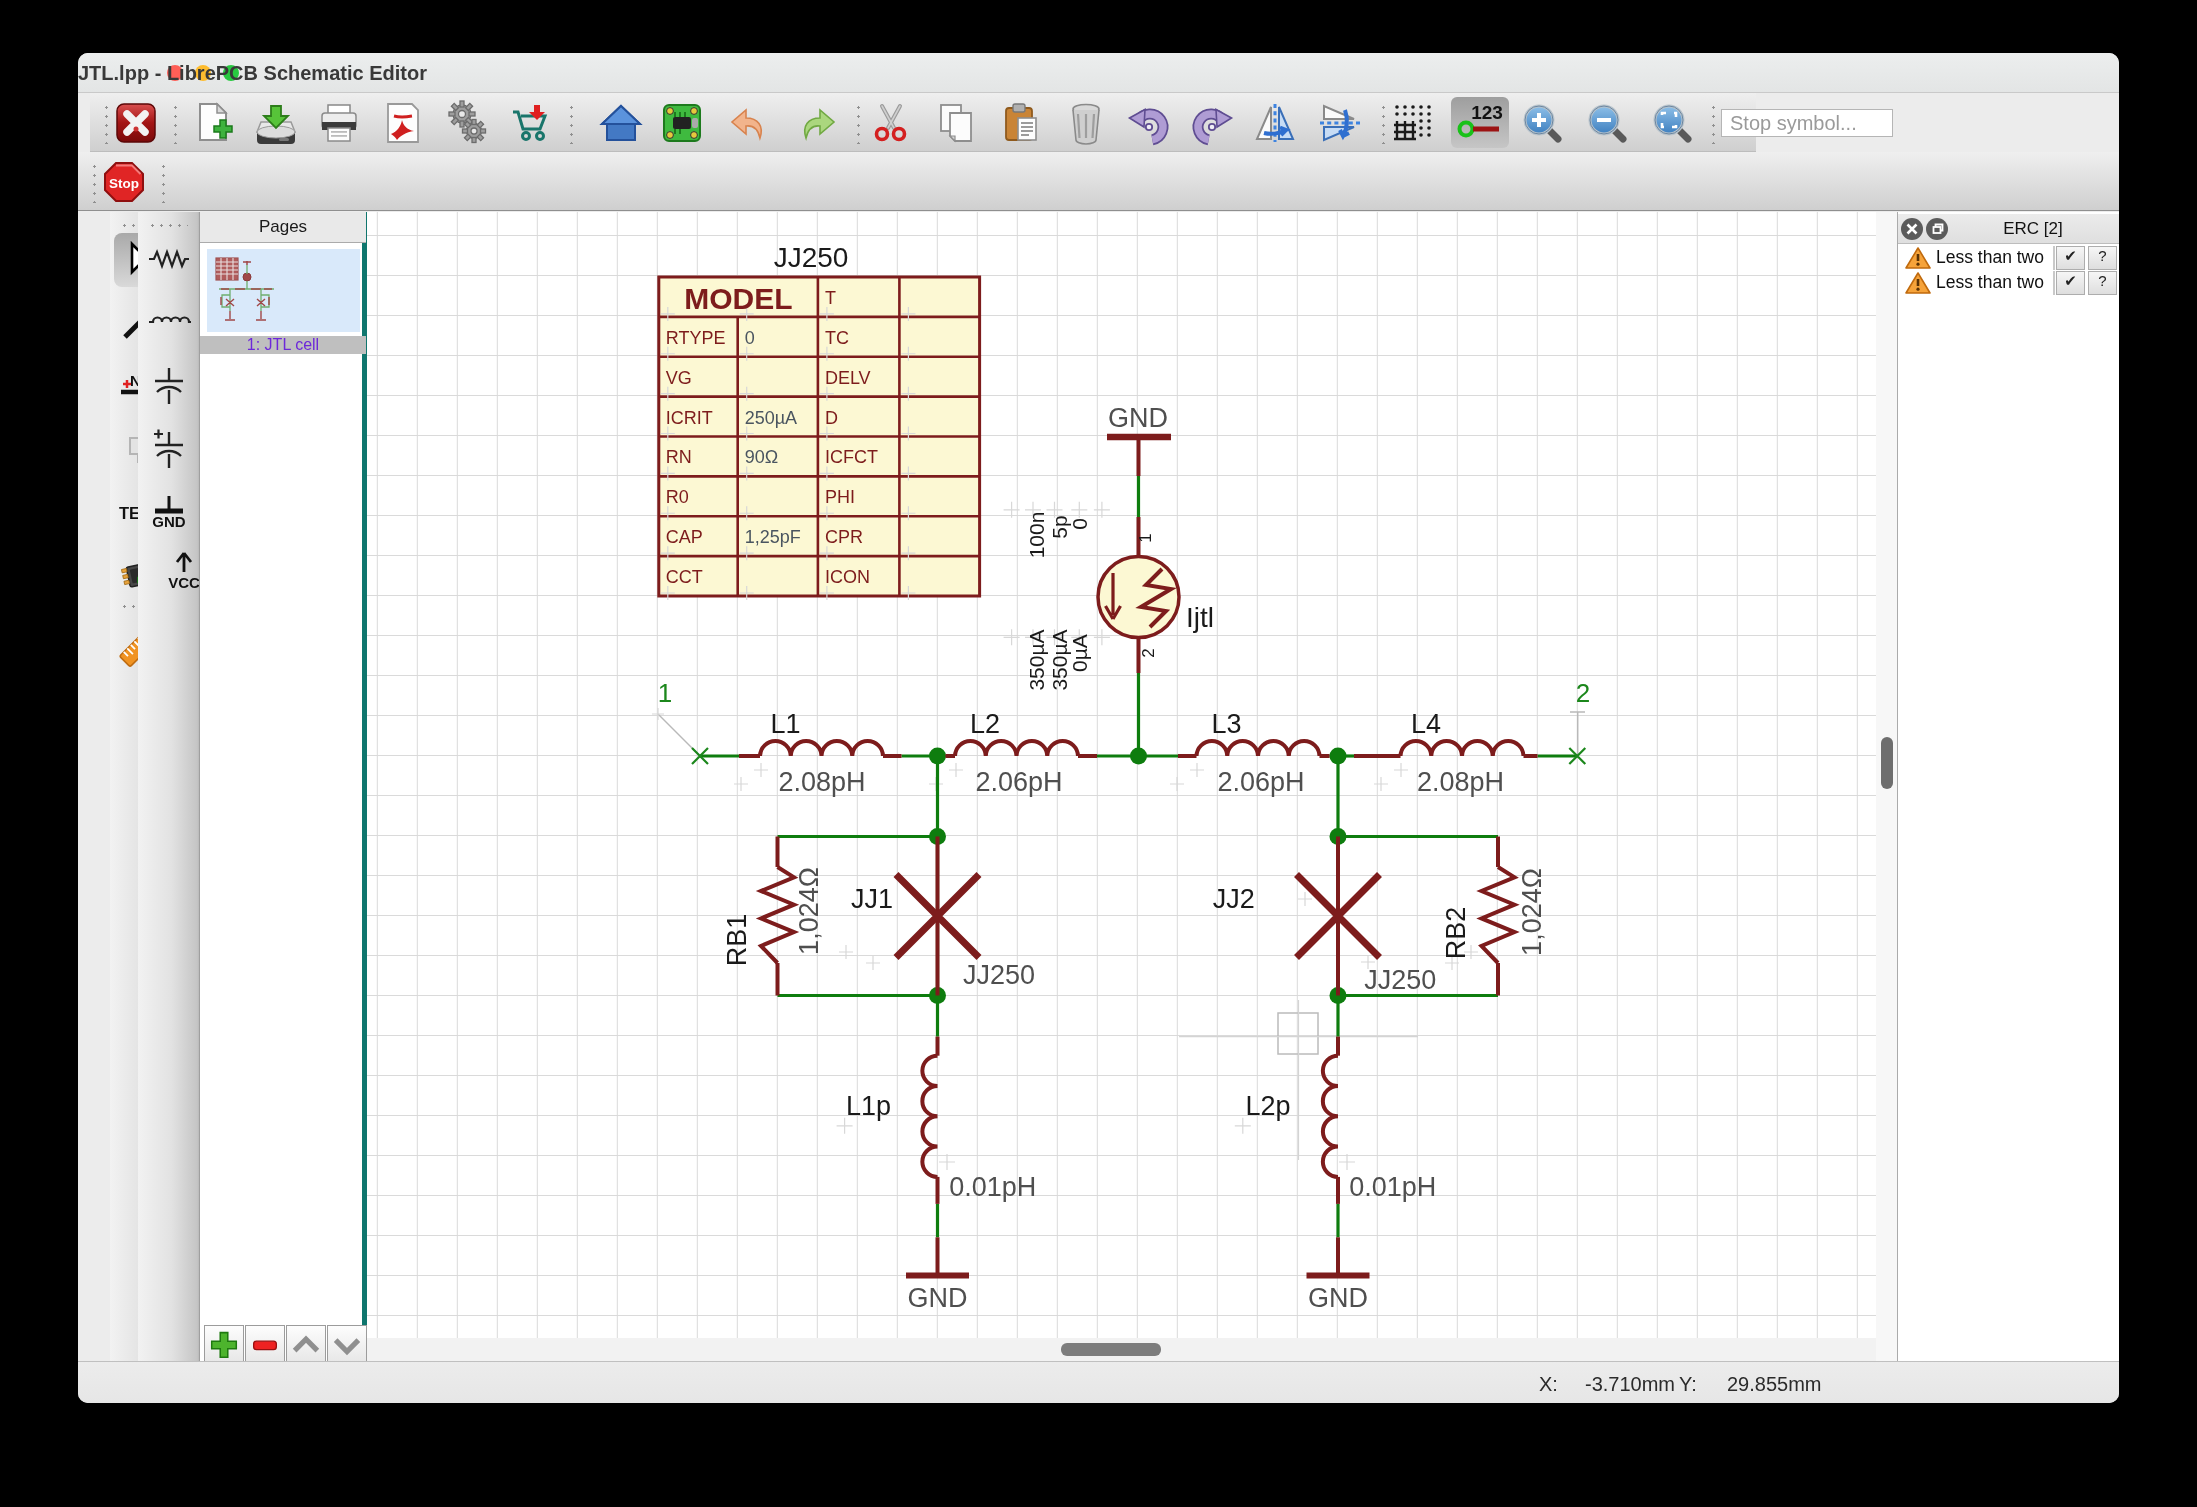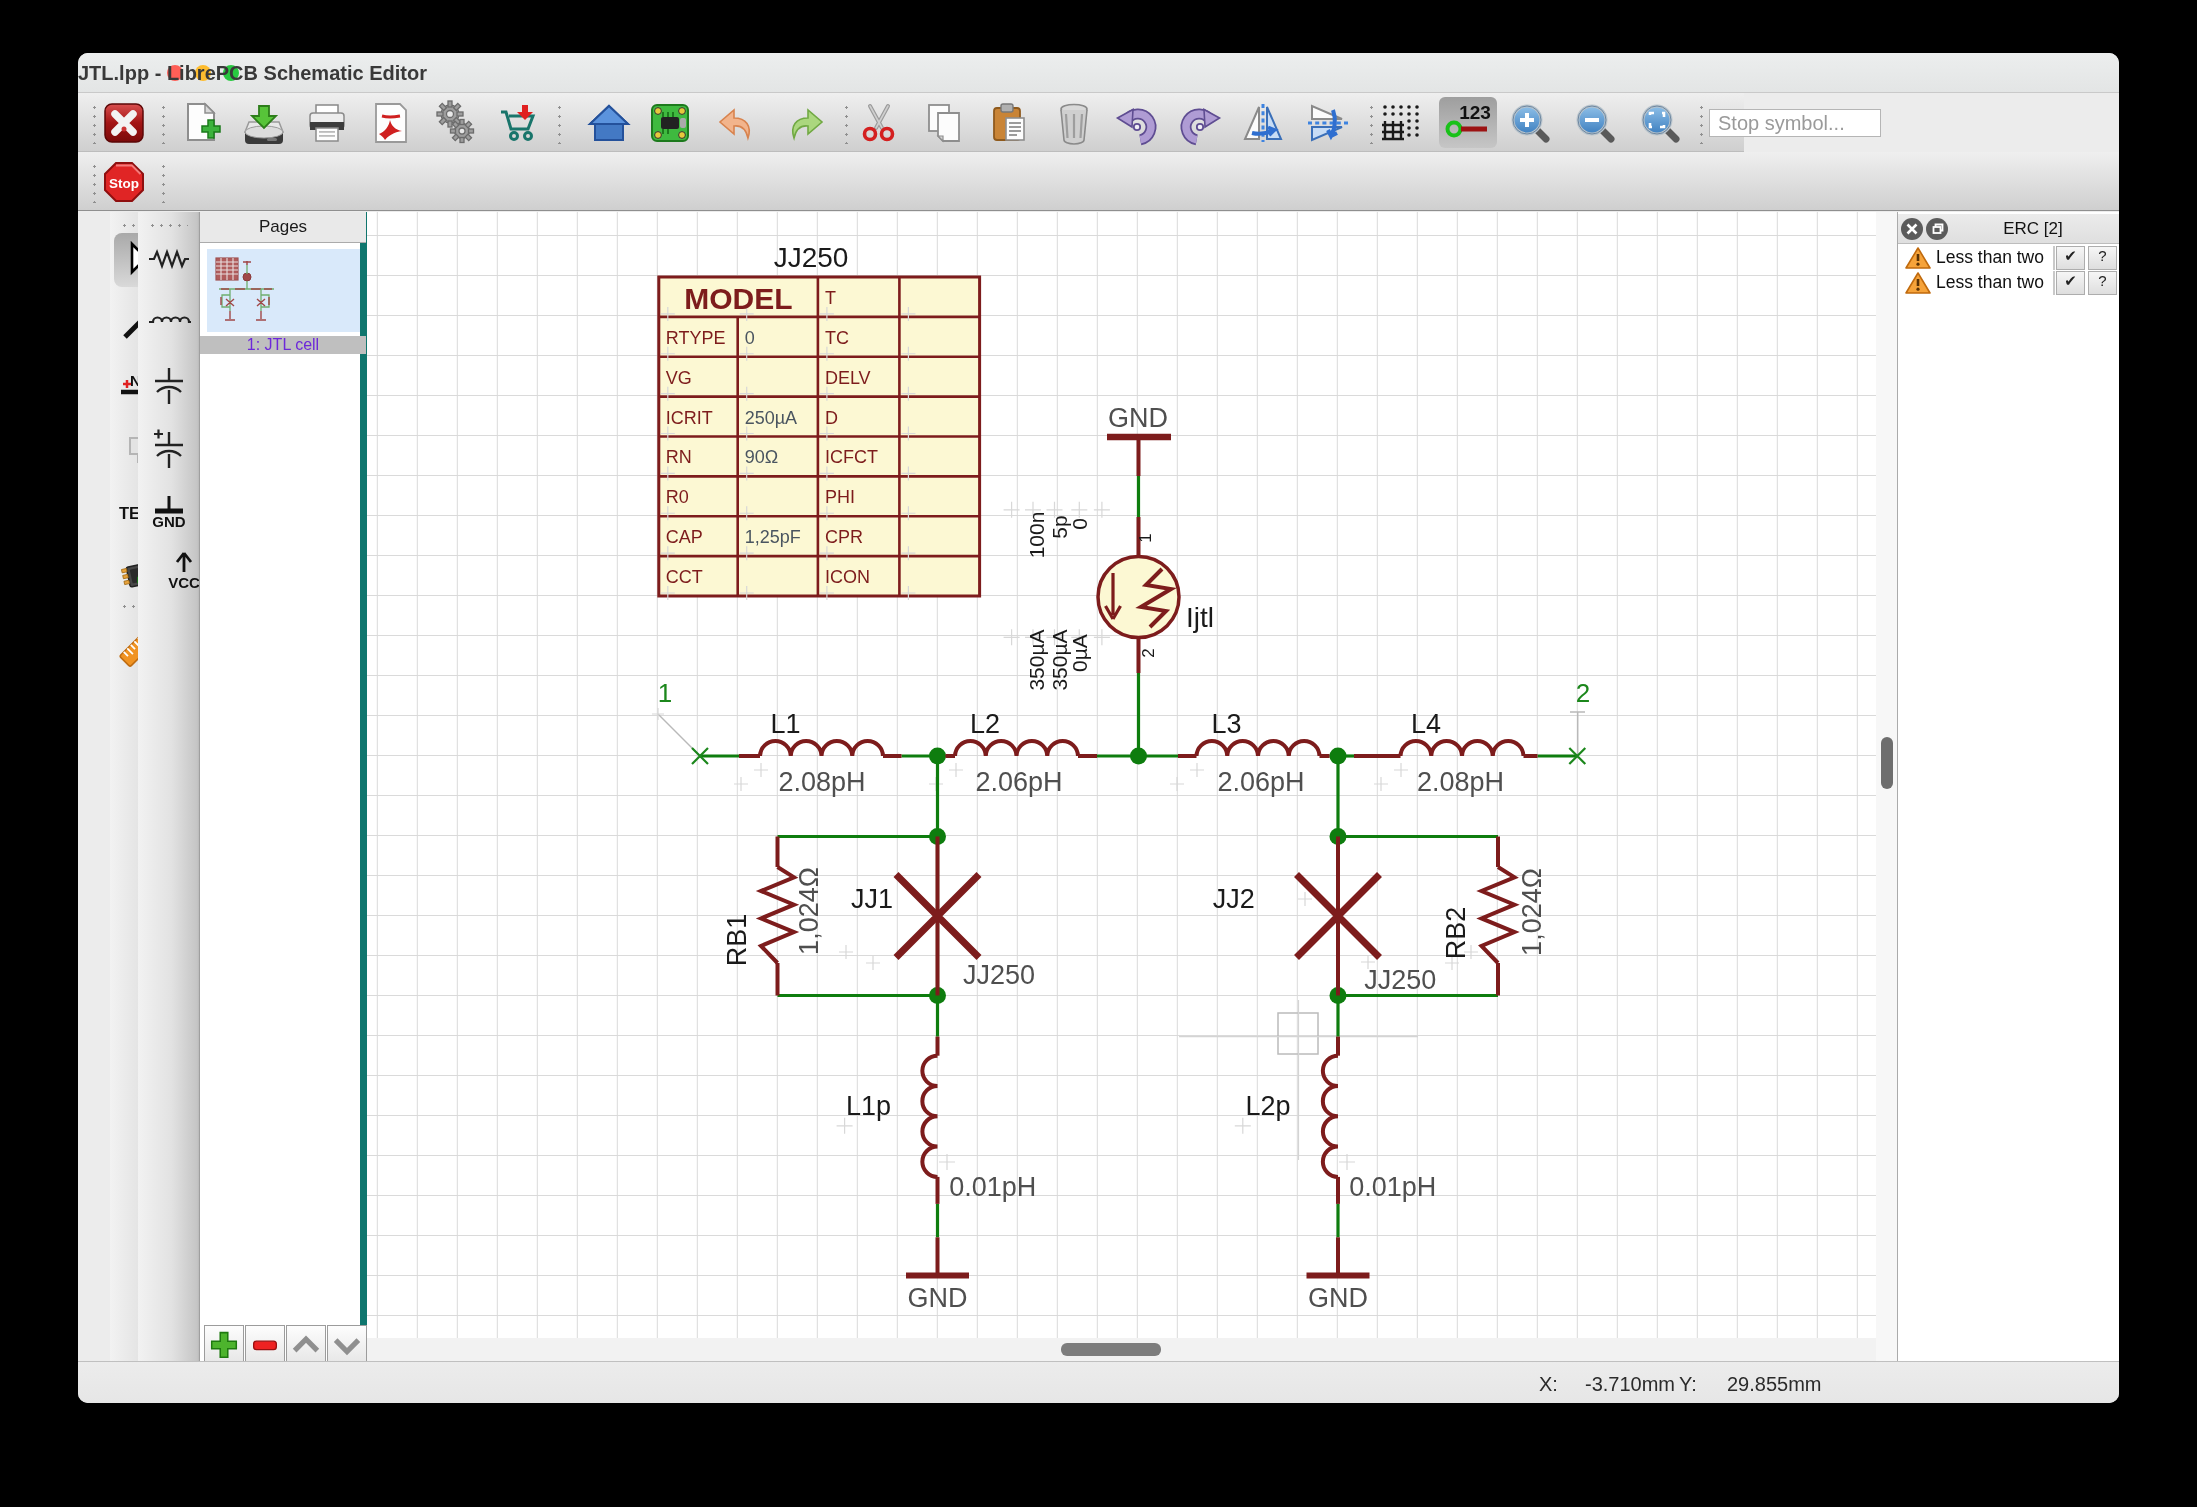--- a/index.html
+++ b/index.html
@@ -6,36 +6,36 @@
   *{box-sizing:border-box;font-family:"Liberation Sans",sans-serif;}
   #win{position:absolute;left:78px;top:53px;width:2041px;height:1350px;border-radius:10px;
        background:#ececec;overflow:hidden;box-shadow:0 12px 30px rgba(0,0,0,.55);}
   .abs{position:absolute;}
   
   #titlebar{left:0;top:0;width:2041px;height:40px;background:linear-gradient(#eceeee,#e3e5e5);
             border-bottom:1px solid #c9c9c9;}
   .tl{top:12px;width:16px;height:16px;border-radius:50%;}
   #title{width:100%;text-align:left;top:9px;font-size:20px;font-weight:bold;color:#393939;}
   
-  #tb1{left:0;top:40px;width:1666px;height:59px;background:linear-gradient(#efefef,#cfcfcf);border-bottom:1px solid #bdbdbd;}
+  #tb1{left:12px;top:40px;width:1666px;height:59px;background:linear-gradient(#efefef,#cfcfcf);border-bottom:1px solid #bdbdbd;}
   #tb2{left:0;top:99px;width:2041px;height:59px;background:linear-gradient(#efefef,#cfcfcf);border-bottom:1px solid #8f8f8f;}
   .vdots{top:8px;width:3px;height:43px;
      background-image:radial-gradient(circle,#8f8f8f 1.1px,transparent 1.3px);
      background-size:3px 9px;background-repeat:repeat-y;background-position:center 2px;}
   .icon{top:7px;width:46px;height:46px;}
   .icon svg{width:46px;height:46px;}
   
   #main{left:0;top:159px;width:2041px;height:1149px;background:#ececec;}
   #tbA{left:0;top:0;width:60px;height:1149px;background:linear-gradient(90deg,#f2f2f2,#e2e2e2 55%,#c5c5c5 97%,#b9b9b9);margin-left:32px;}
   #tbB{left:60px;top:0;width:61px;height:1149px;background:linear-gradient(90deg,#f2f2f2,#e2e2e2 55%,#c5c5c5 97%,#b9b9b9);}
   .hdots{left:8px;width:42px;height:3px;
      background-image:radial-gradient(circle,#8f8f8f 1.1px,transparent 1.3px);
      background-size:9px 3px;background-repeat:repeat-x;background-position:2px center;}
   
-  #pages{left:121px;top:0;width:168px;height:1149px;background:#fff;border-left:1px solid #9f9f9f;border-right:7px solid #0f766e;}
+  #pages{left:121px;top:0;width:168px;height:1149px;background:#fff;border-left:1px solid #9f9f9f;border-right:5px solid #0f766e;}
   #pageshdr{left:0;top:0;width:166px;height:31px;background:#e9e9e9;border-bottom:1px solid #ababab;
             text-align:center;font-size:17px;color:#1a1a1a;padding-top:5px;}
   #thumb{left:7px;top:37px;width:153px;height:83px;background:#d9e9fa;}
   #thumbcap{left:0;top:124px;width:166px;height:18px;background:#bfbfbf;text-align:center;font-size:16px;color:#6d28d9;padding-top:0px;}
   .pbtn{top:1113px;width:40px;height:37px;background:linear-gradient(#fdfdfd,#e8e8e8);border:1px solid #9c9c9c;}
   
   #canvas{left:289px;top:0;width:1509px;height:1149px;background:#fff;}
   #canvasbottom{left:289px;top:1126px;width:1509px;height:23px;background:#f2f2f2;}
   #hscroll{left:694px;top:5px;width:100px;height:13px;background:#7d7d7d;border-radius:6px;}
   

